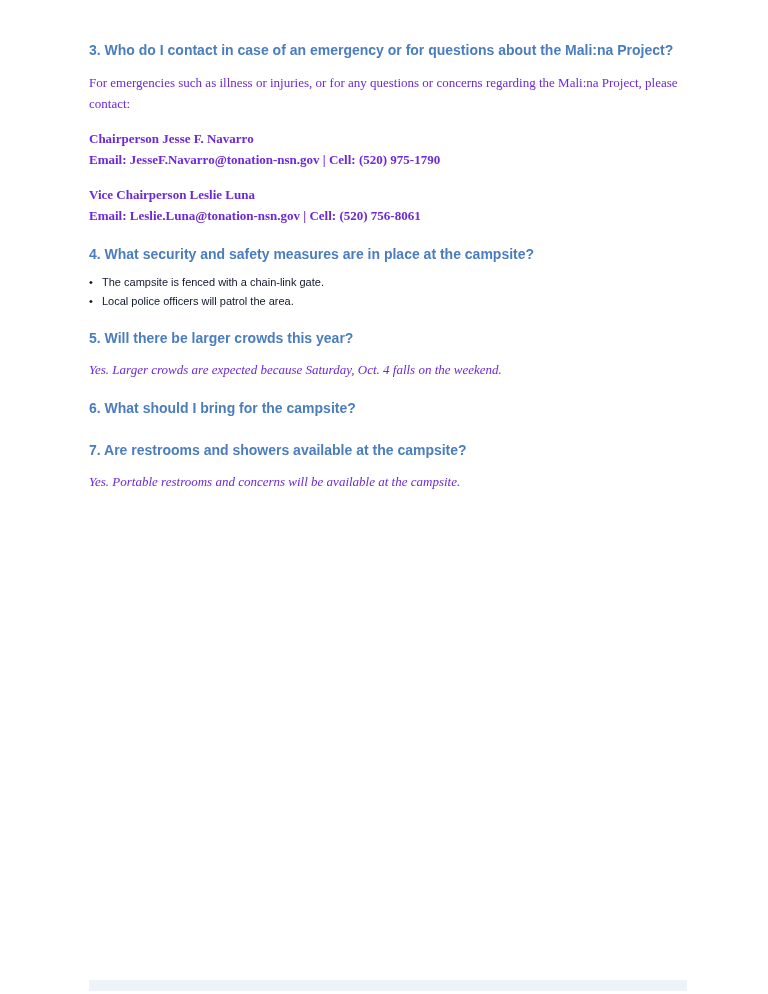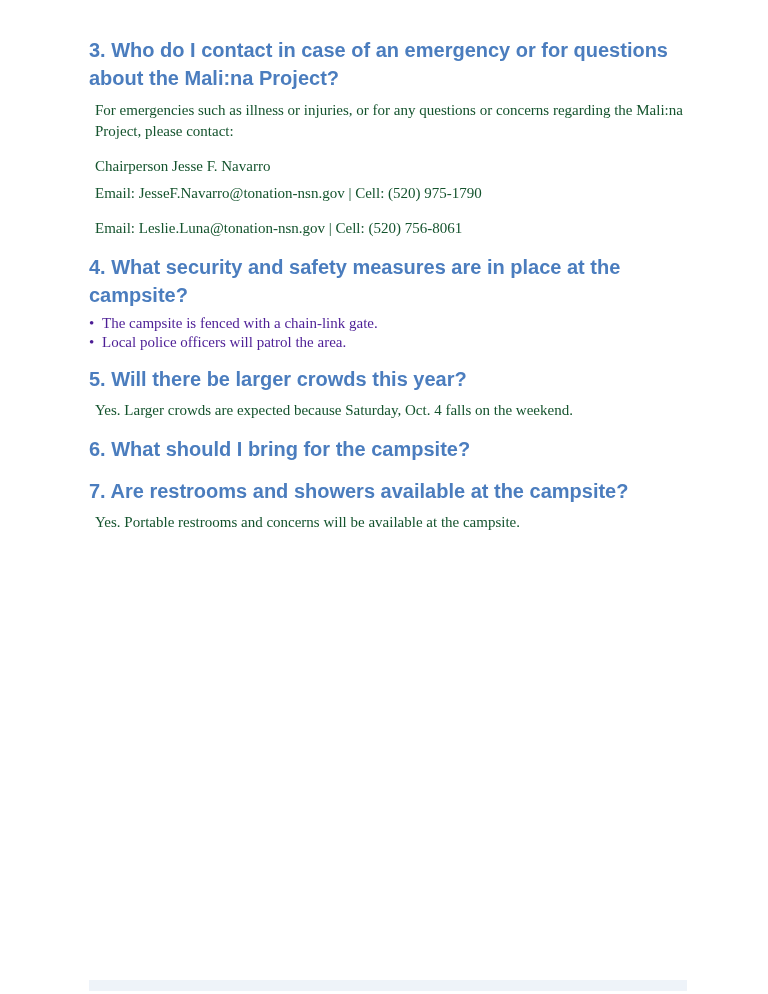--- a/index.html
+++ b/index.html
@@ -17,48 +17,48 @@
   }
   .content {
     position: absolute;
     left: 89px;
     top: 36px;
     width: 600px;
   }
   .faq-heading {
     font-family: "Liberation Sans", sans-serif;
     font-weight: 700;
-    font-size: 20px;
+    font-size: 14px;
     line-height: 28px;
     color: #4b7dbe;
     margin: 14px 0 0 0;
   }
   .sec:first-child .faq-heading { margin-top: 0; }
   .body-text {
     font-family: "Liberation Serif", serif;
-    font-size: 15px;
+    font-size: 13px;
     line-height: 21px;
-    color: #14532d;
-    margin: 6px;
+    color: #6d28d9;
+    margin: 0;
   }
   .intro { margin-top: 8px; }
-  .answer { margin-top: 7px; }
-  .contact-block { margin-top: 14px; }
+  .answer { margin-top: 7px; font-style: italic; }
+  .contact-block { margin-top: 14px; font-weight: bold; }
   .bullet-list {
     list-style: none;
     margin: 5px 0 0 0;
     padding: 0;
   }
   .bullet-list li {
     position: relative;
     padding-left: 13px;
-    font-family: Liberation Serif, serif;
-    font-size: 15px;
+    font-family: Liberation Sans, sans-serif;
+    font-size: 11px;
     line-height: 18.5px;
-    color: #4c1d95;
+    color: #0f172a;
   }
   .bullet-list li::before {
     content: "\2022";
     position: absolute;
     left: 0;
     top: 0;
   }
   .footer-bar {
     position: absolute;
     left: 89px;
@@ -75,20 +75,21 @@
   <div class="content">
 
     <div class="sec">
       <h2 class="faq-heading">3. Who do I contact in case of an emergency or for questions about the Mali:na Project?</h2>
       <p class="body-text intro">For emergencies such as illness or injuries, or for any questions or concerns regarding the Mali:na Project, please contact:</p>
       <div class="contact-block">
         <p class="body-text">Chairperson Jesse F. Navarro</p>
         <p class="body-text">Email: JesseF.Navarro@tonation-nsn.gov | Cell: (520) 975-1790</p>
       </div>
       <div class="contact-block">
+        <p class="body-text">Vice Chairperson Leslie Luna</p>
         <p class="body-text">Email: Leslie.Luna@tonation-nsn.gov | Cell: (520) 756-8061</p>
       </div>
     </div>
 
     <div class="sec">
       <h2 class="faq-heading">4. What security and safety measures are in place at the campsite?</h2>
       <ul class="bullet-list">
         <li>The campsite is fenced with a chain-link gate.</li>
         <li>Local police officers will patrol the area.</li>
       </ul>

